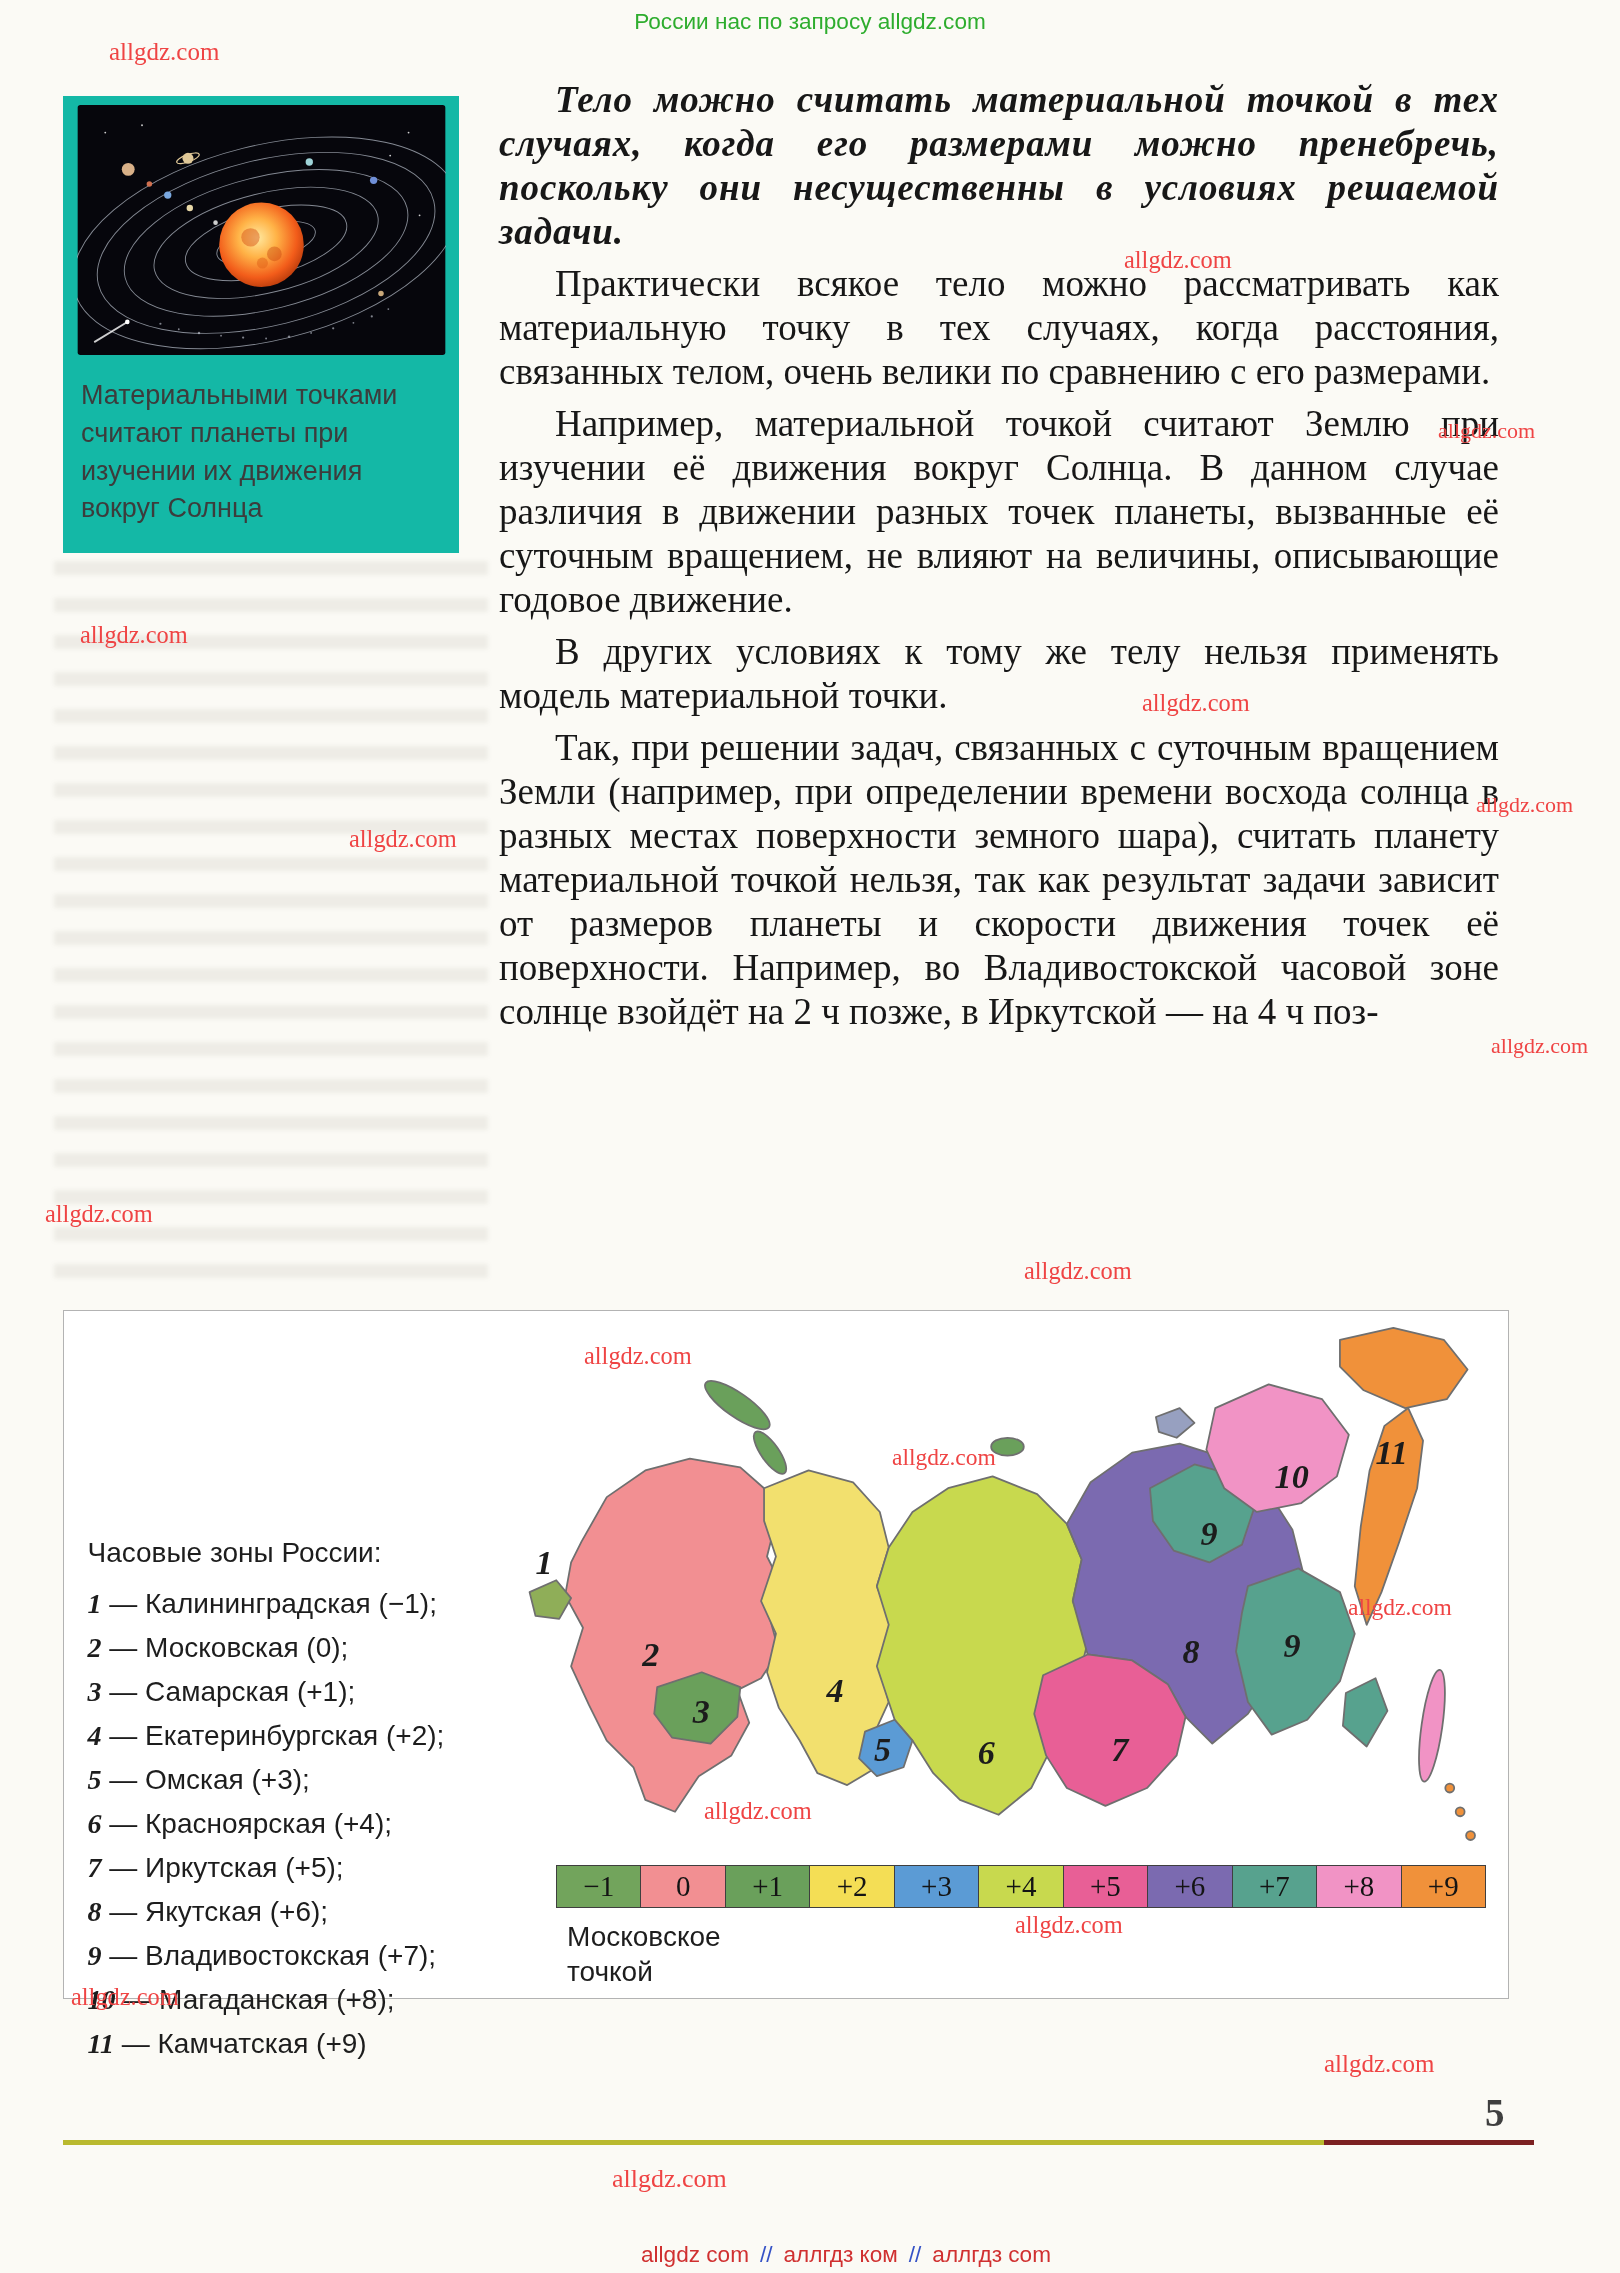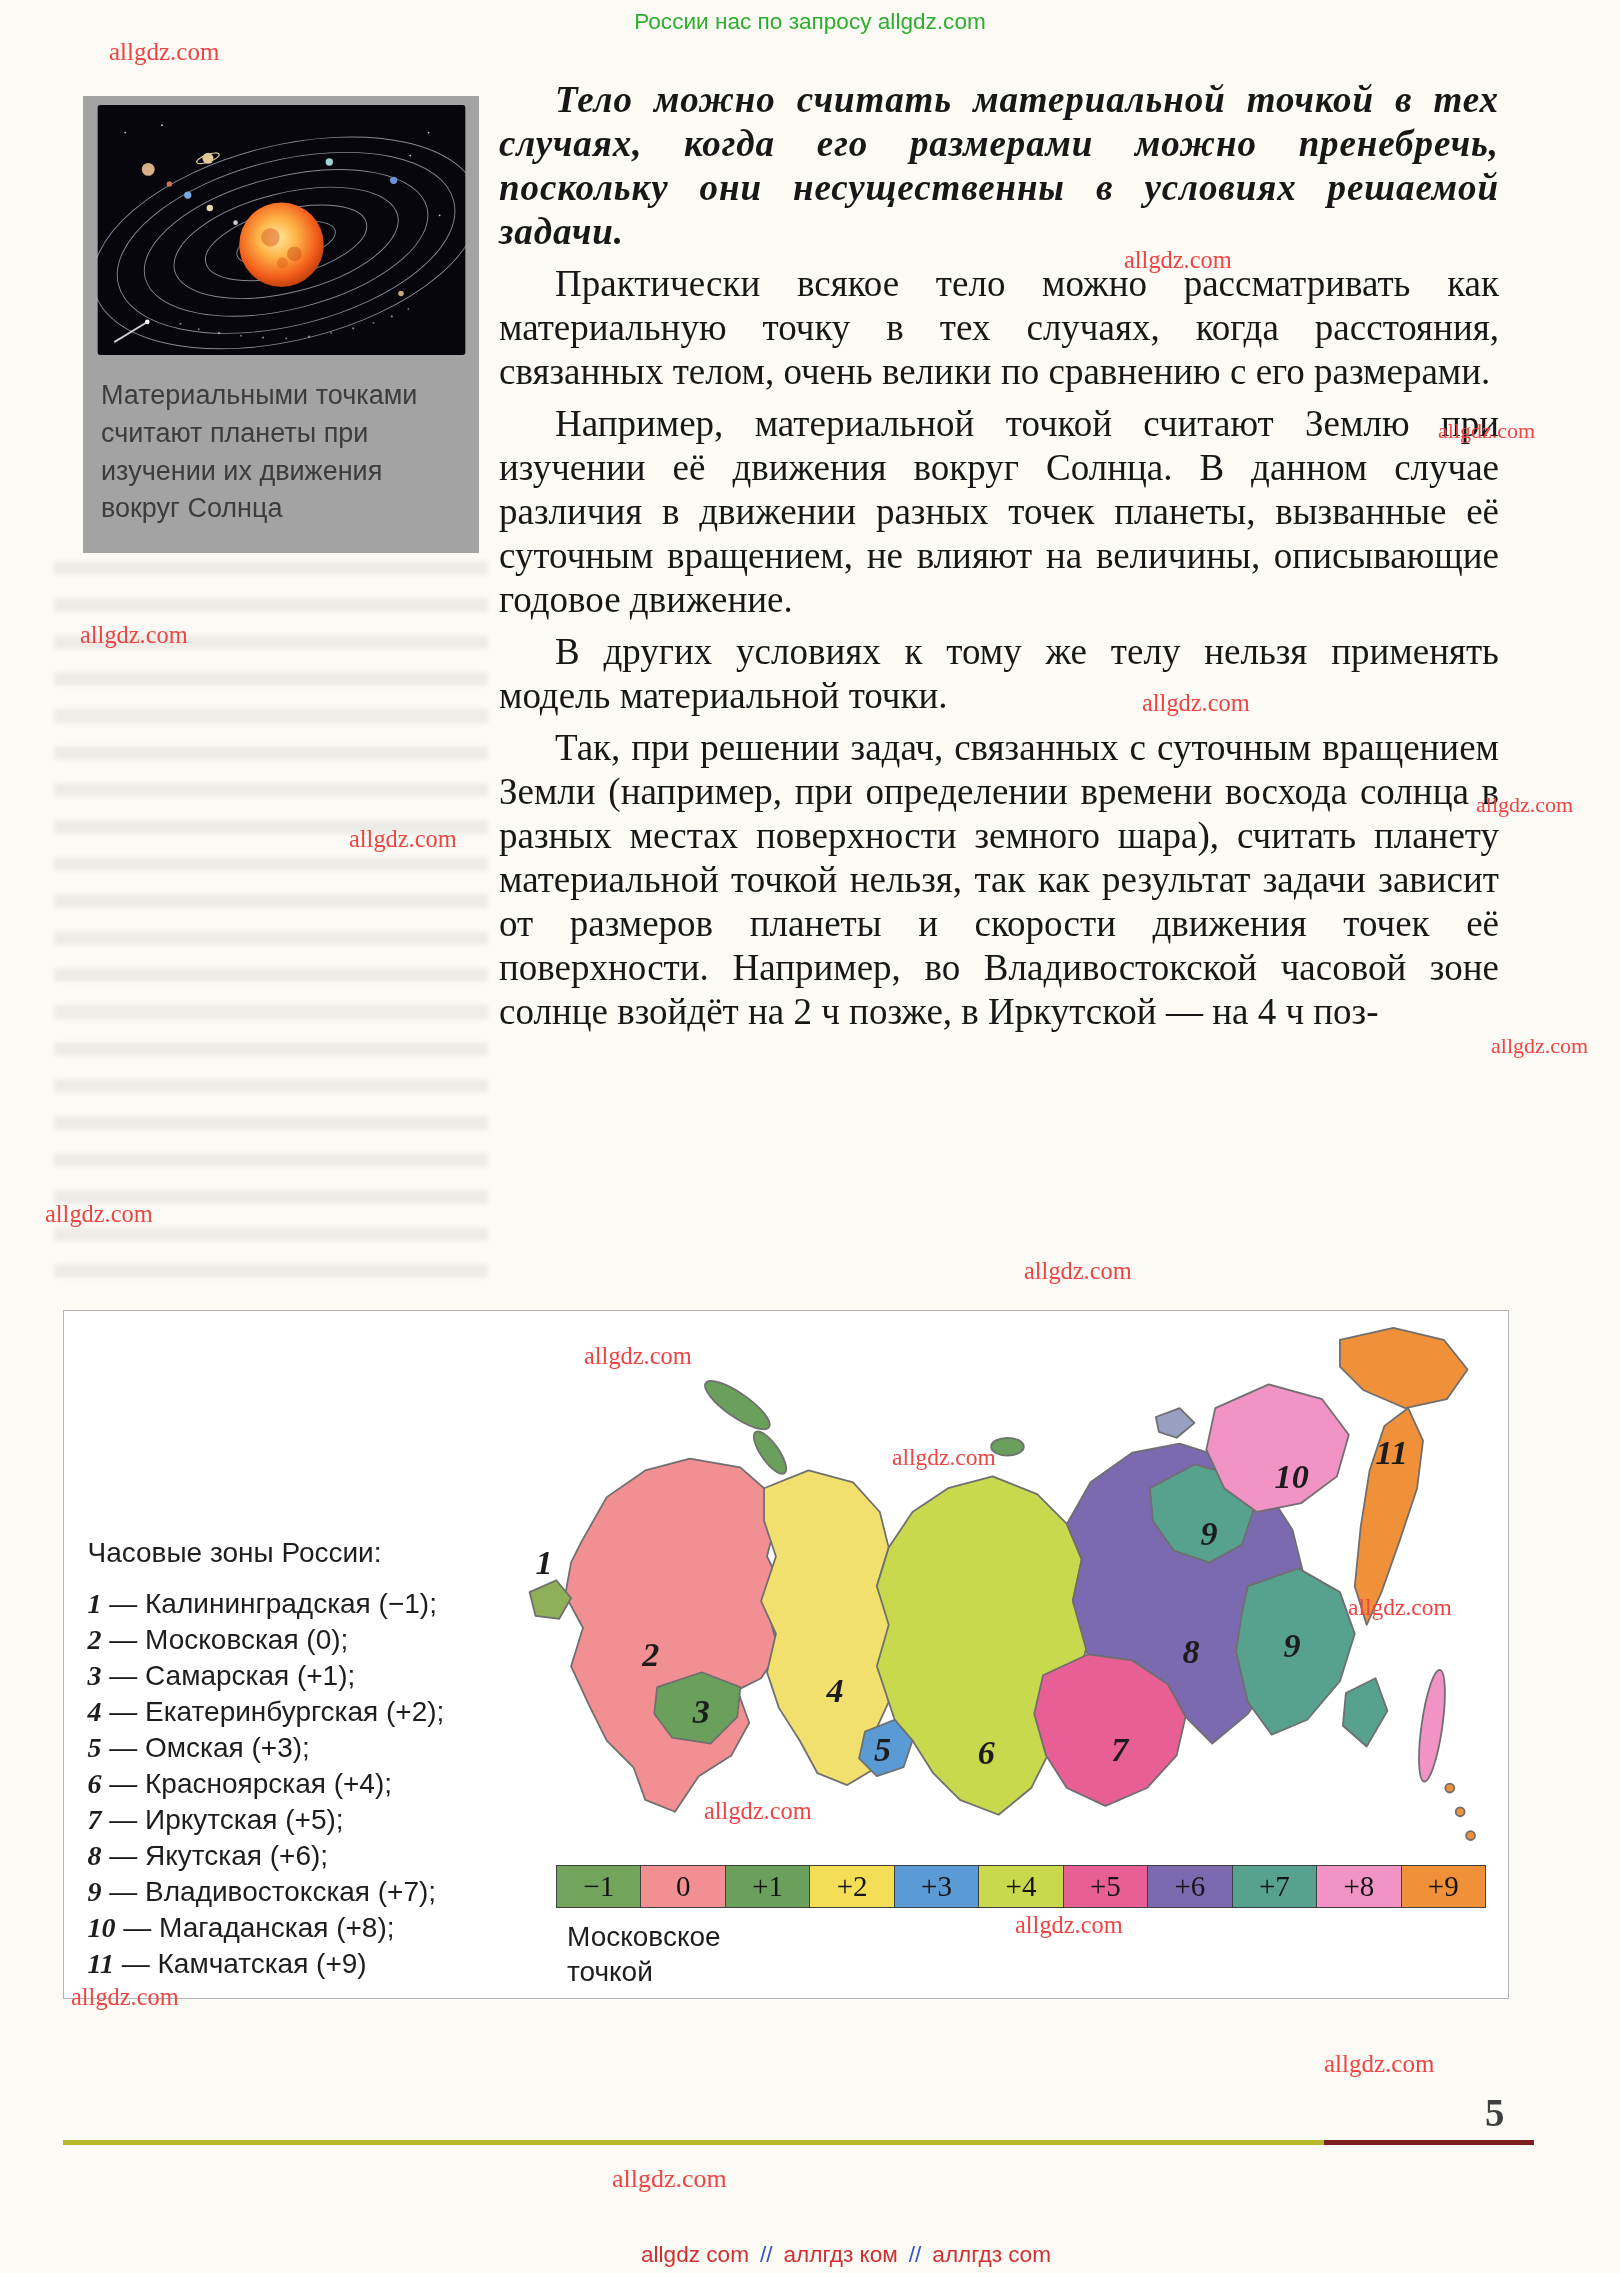--- a/index.html
+++ b/index.html
@@ -6,22 +6,22 @@
   .page{position:relative;width:1620px;height:2273px;background:#fbfaf5;
         font-family:"Liberation Serif",serif;overflow:hidden;}
 
   .top-banner{position:absolute;top:9px;left:0;width:100%;text-align:center;
         font-family:"Liberation Sans",sans-serif;font-size:22.6px;color:#2ead2e;}
 
   .wm{position:absolute;color:#ef4444;font-family:"Liberation Serif",serif;
       white-space:nowrap;z-index:6;}
 
   
-  .left-panel{position:absolute;left:63px;top:96px;width:396px;background:#a3a3a3;
-      padding:7.2px 0 25px;margin-left:20px;}
+  .left-panel{position:absolute;left:63px;top:96px;width:396px;background:#14b8a6;
+      padding:7.2px 0 25px;}
   .solar{display:block;margin:1.8px auto 0;width:369px;height:250px;}
   .caption{margin:22px 18px 0;font-family:"Liberation Sans",sans-serif;font-size:27px;
       line-height:1.4;color:#3c3c3c;}
 
   
   .body-col{position:absolute;left:499px;top:78px;width:1000px;font-size:37px;
       line-height:44px;color:#171717;text-align:justify;hyphens:none;}
   .body-col p{margin:0 0 8.1px;text-indent:56px;}
   .body-col p.lead{font-weight:bold;font-style:italic;letter-spacing:0.9px;}
 
@@ -29,21 +29,21 @@
   .ghost{position:absolute;pointer-events:none;
       background:repeating-linear-gradient(180deg, rgba(110,108,92,0.09) 0 13.6px, transparent 13.6px 37px);
       filter:blur(2.3px);}
 
   
   .figure{position:absolute;left:63px;top:1310px;width:1446px;height:689px;background:#ffffff;
       border:1.8px solid #b3b3b3;box-sizing:border-box;}
   .legend{position:absolute;left:23.5px;top:226px;font-family:"Liberation Sans",sans-serif;
       font-size:28px;color:#1d1d1d;}
   .legend-title{margin-bottom:17px;}
-  .legend-item{line-height:36px;white-space:nowrap;}
+  .legend-item{line-height:36px;white-space:nowrap;margin-top:8px;}
   .legend-item .num{font-family:"Liberation Serif",serif;font-style:italic;font-weight:bold;}
   .map-svg{position:absolute;left:450px;top:11px;width:981px;height:564px;}
   .timebar{position:absolute;left:492px;top:554px;width:930px;height:43px;display:flex;
       border:1.8px solid #3f3f3f;box-sizing:border-box;}
   .tcell{flex:1;display:flex;align-items:center;justify-content:center;
       font-family:"Liberation Serif",serif;font-size:29px;color:#141414;}
   .tcell + .tcell{border-left:1.8px solid #3f3f3f;}
   .moscow{position:absolute;left:503px;top:608px;font-family:"Liberation Sans",sans-serif;
       font-size:28px;line-height:1.25;color:#1d1d1d;}
 

